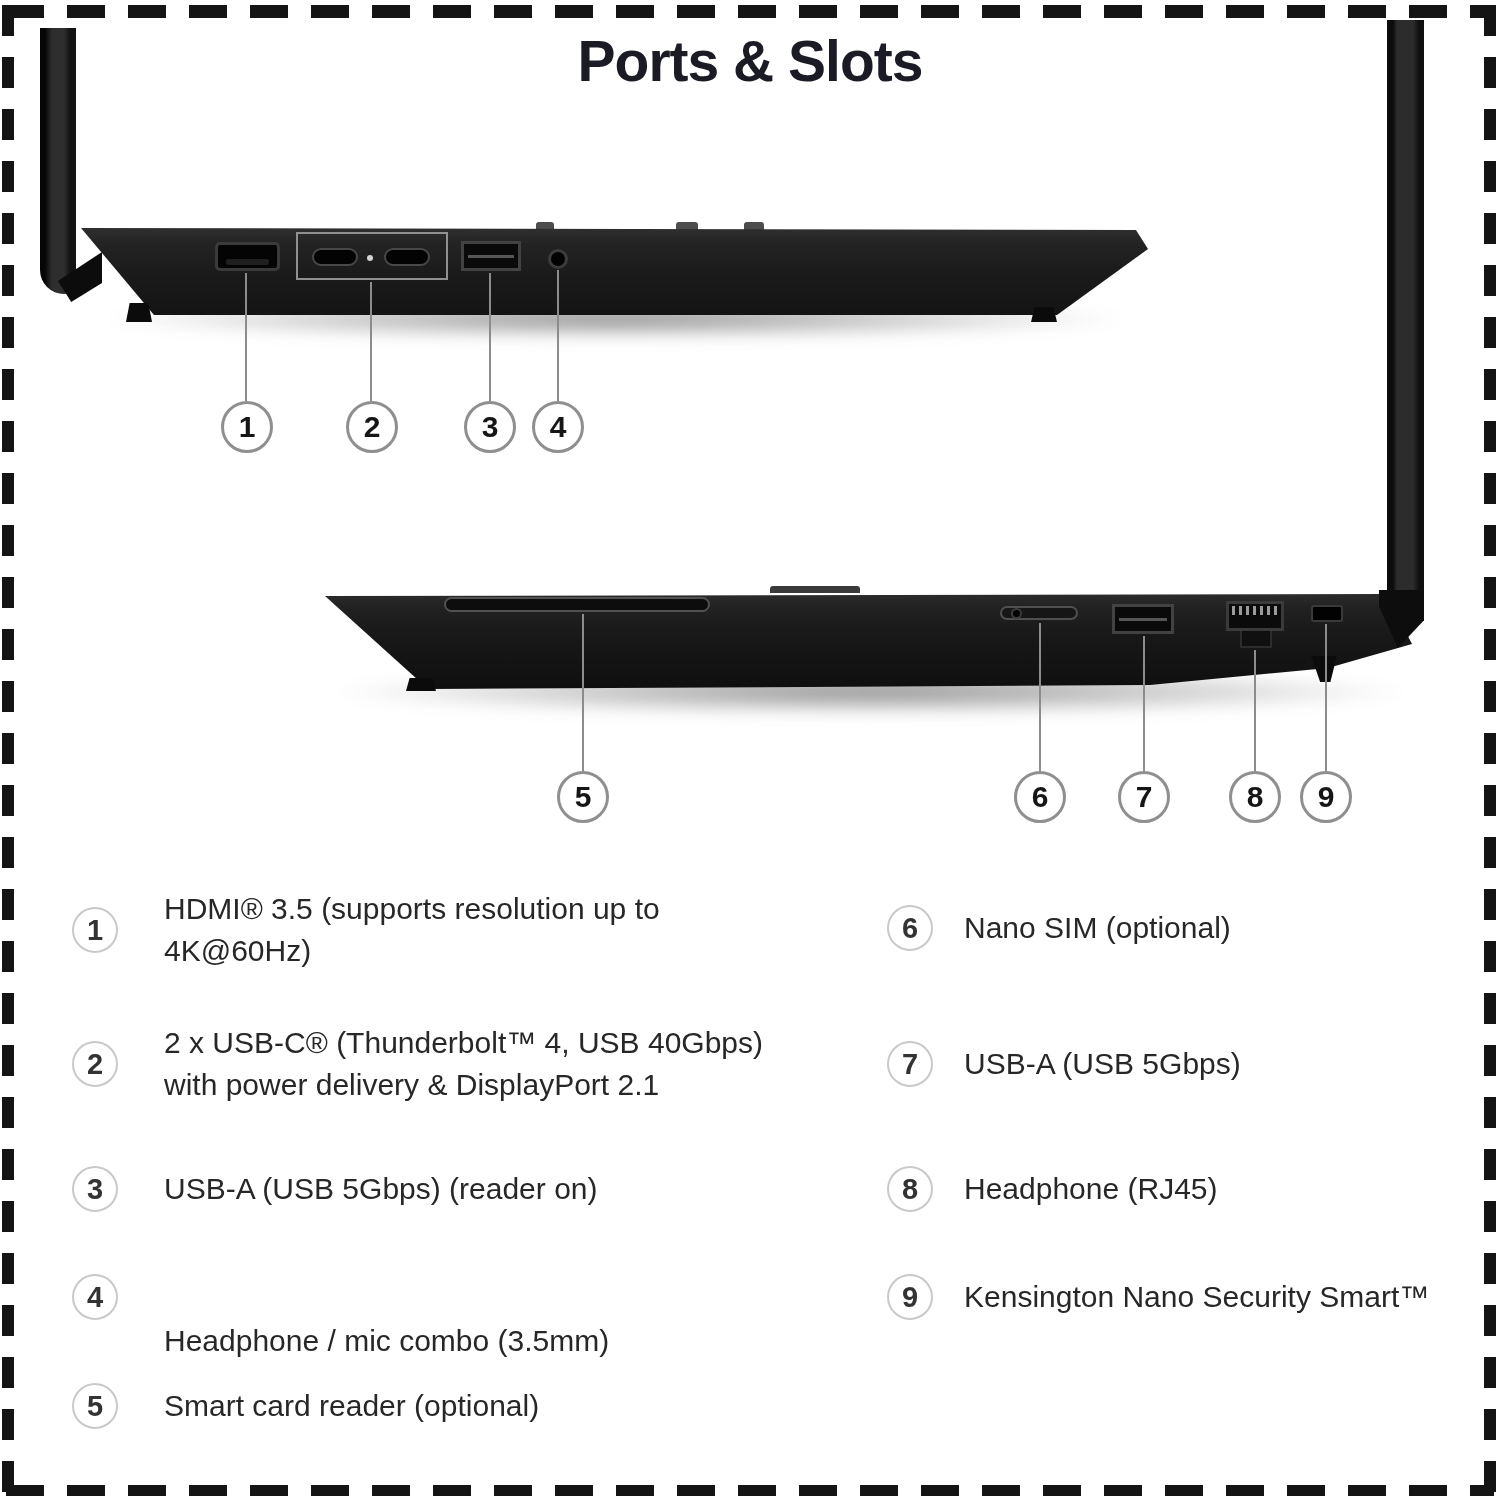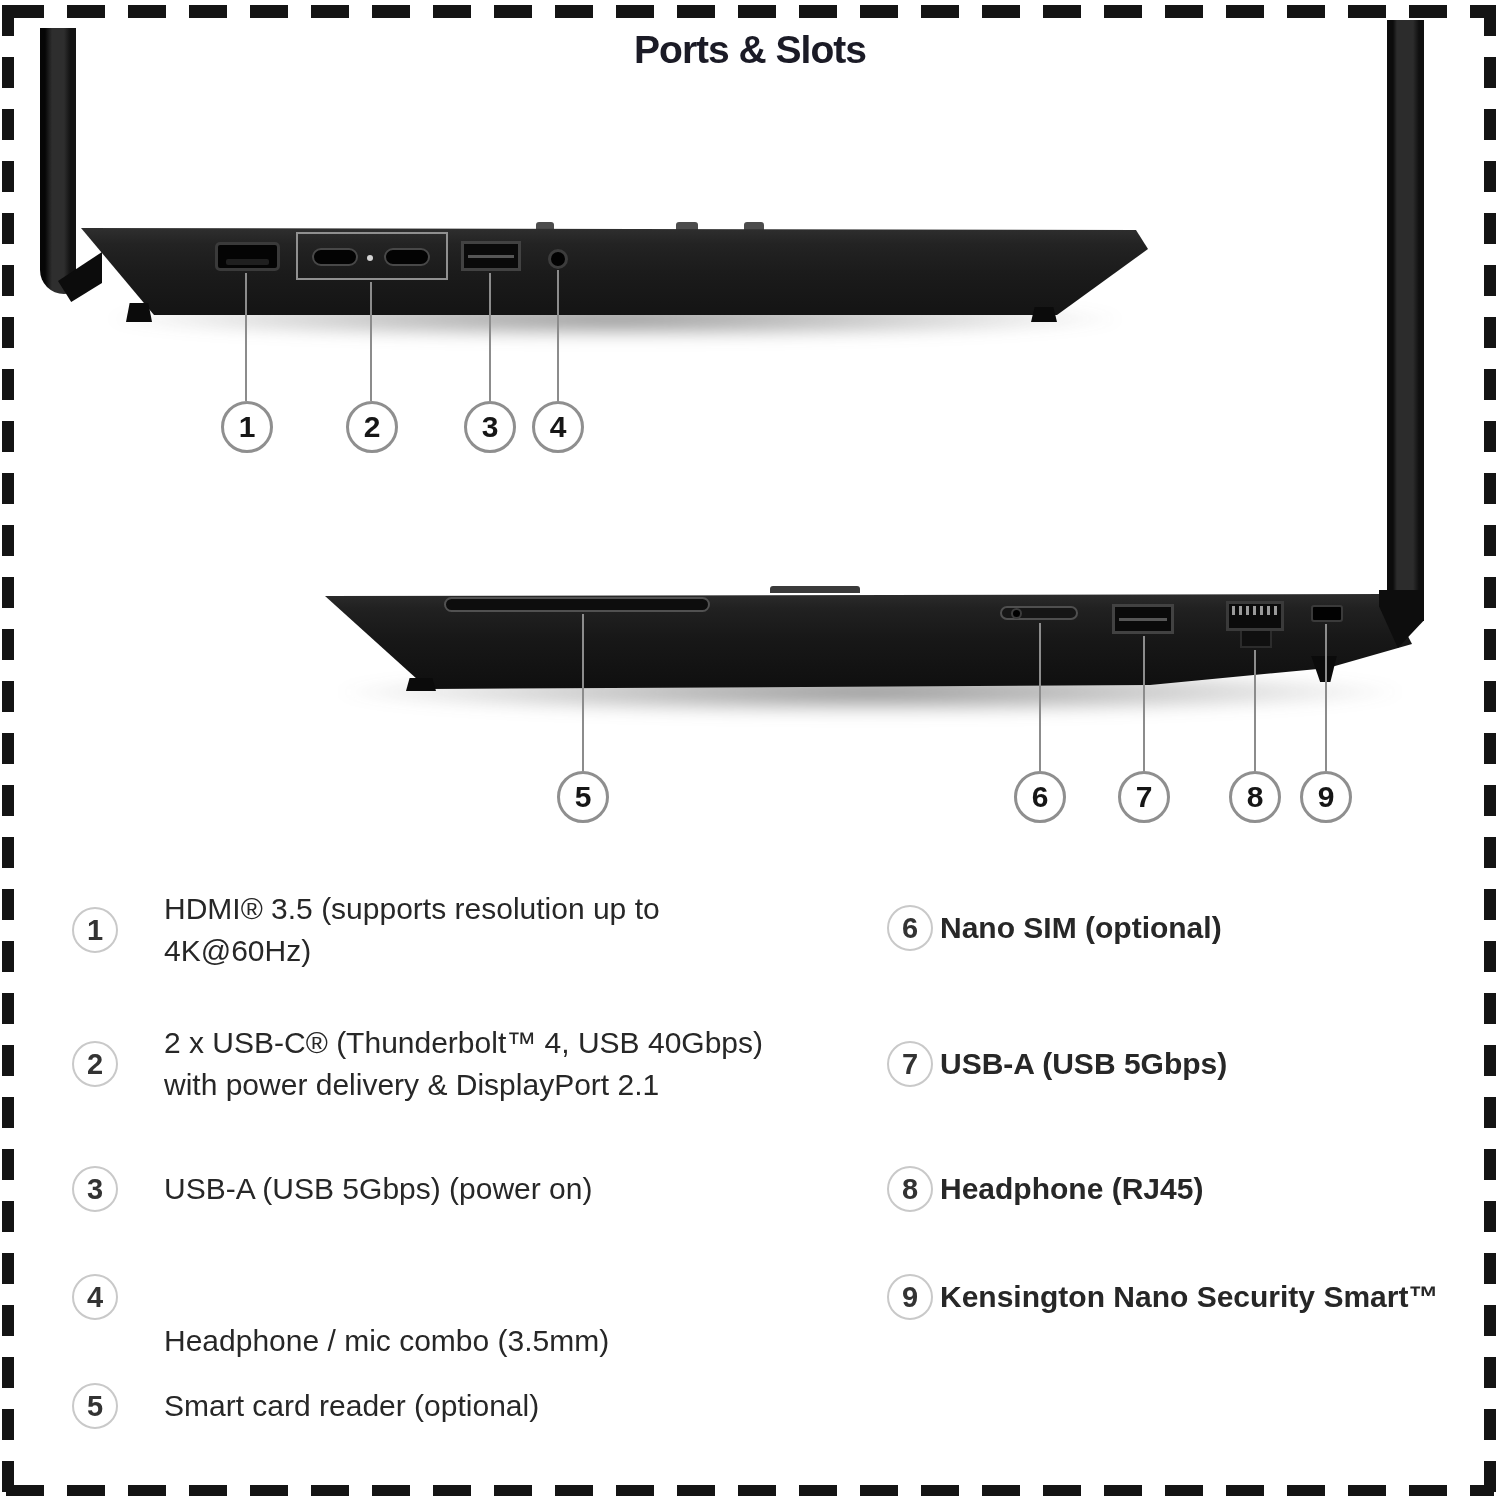--- a/index.html
+++ b/index.html
@@ -8,21 +8,21 @@
   
   .dash{position:absolute;}
   .dash-h{height:13px;left:6px;right:6px;background:repeating-linear-gradient(90deg,#141414 0 38px,transparent 38px 61px);}
   .dash-top{top:5px;}
   .dash-bottom{bottom:0;height:11px;}
   .dash-v{width:12px;top:5px;bottom:0;background:repeating-linear-gradient(180deg,#141414 0 31px,transparent 31px 52px);}
   .dash-left{left:2px;}
   .dash-right{right:4px;}
 
   .title{position:absolute;left:0;right:0;top:28px;text-align:center;
-         font-size:39px;font-weight:bold;letter-spacing:-1px;color:#1b1b26;}
+         font-size:57px;font-weight:bold;letter-spacing:-1px;color:#1b1b26;}
 
   .abs{position:absolute;}
 
   
   .shadow{position:absolute;background:radial-gradient(ellipse at center,rgba(60,60,60,.55),rgba(120,120,120,0) 72%);filter:blur(7px);}
 
   .lid-left{left:40px;top:28px;width:36px;height:266px;border-radius:0 0 12px 24px;
             background:linear-gradient(90deg,#060606 0 5px,#2e2e2e 12px 24px,#131313 30px);}
   .hinge-left{left:58px;top:252px;width:44px;height:50px;background:#0c0c0c;
               clip-path:polygon(0 58%,100% 0,100% 62%,30% 100%);}
@@ -72,21 +72,21 @@
   .callout{position:absolute;box-sizing:border-box;width:52px;height:52px;border:3px solid #8f8f8f;border-radius:50%;
            background:#ffffff;display:flex;align-items:center;justify-content:center;
            font-size:30px;font-weight:bold;color:#161616;}
 
   
   .lcircle{position:absolute;box-sizing:border-box;width:46px;height:46px;border:2px solid #c9c9c9;border-radius:50%;
            background:#ffffff;display:flex;align-items:center;justify-content:center;
            font-size:29px;font-weight:bold;color:#333333;}
   .llabel{position:absolute;font-size:30px;line-height:42px;color:#272727;}
   .llabel-l{left:164px;width:640px;}
-  .llabel-r{left:940px;width:500px;font-weight:bold;}
+  .llabel-r{left:964px;width:500px;}
 
   .note{position:absolute;left:18px;top:1442px;font-size:26px;color:#1d1d1d;}
 </style>
 </head>
 <body>
 
 <div class="canvas">
 
   <div class="dash dash-h dash-top"></div>
   <div class="dash dash-h dash-bottom"></div>
@@ -165,21 +165,21 @@
 
   <div>
 
     <div class="lcircle" style="left:72px;top:907px;">1</div>
     <div class="llabel llabel-l" style="top:888px;">HDMI® 3.5 (supports resolution up to 4K@60Hz)</div>
 
     <div class="lcircle" style="left:72px;top:1041px;">2</div>
     <div class="llabel llabel-l" style="top:1022px;">2 x USB-C® (Thunderbolt™ 4, USB 40Gbps) with power delivery &amp; DisplayPort 2.1</div>
 
     <div class="lcircle" style="left:72px;top:1166px;">3</div>
-    <div class="llabel llabel-l" style="top:1168px;">USB-A (USB 5Gbps) (power on)</div>
+    <div class="llabel llabel-l" style="top:1168px;">USB-A (USB 5Gbps) (reader on)</div>
 
     <div class="lcircle" style="left:72px;top:1274px;">4</div>
     <div class="llabel llabel-l" style="top:1320px;">Headphone / mic combo (3.5mm)</div>
 
     <div class="lcircle" style="left:72px;top:1383px;">5</div>
     <div class="llabel llabel-l" style="top:1385px;">Smart card reader (optional)</div>
 
     <div class="lcircle" style="left:887px;top:905px;">6</div>
     <div class="llabel llabel-r" style="top:907px;">Nano SIM (optional)</div>
 

